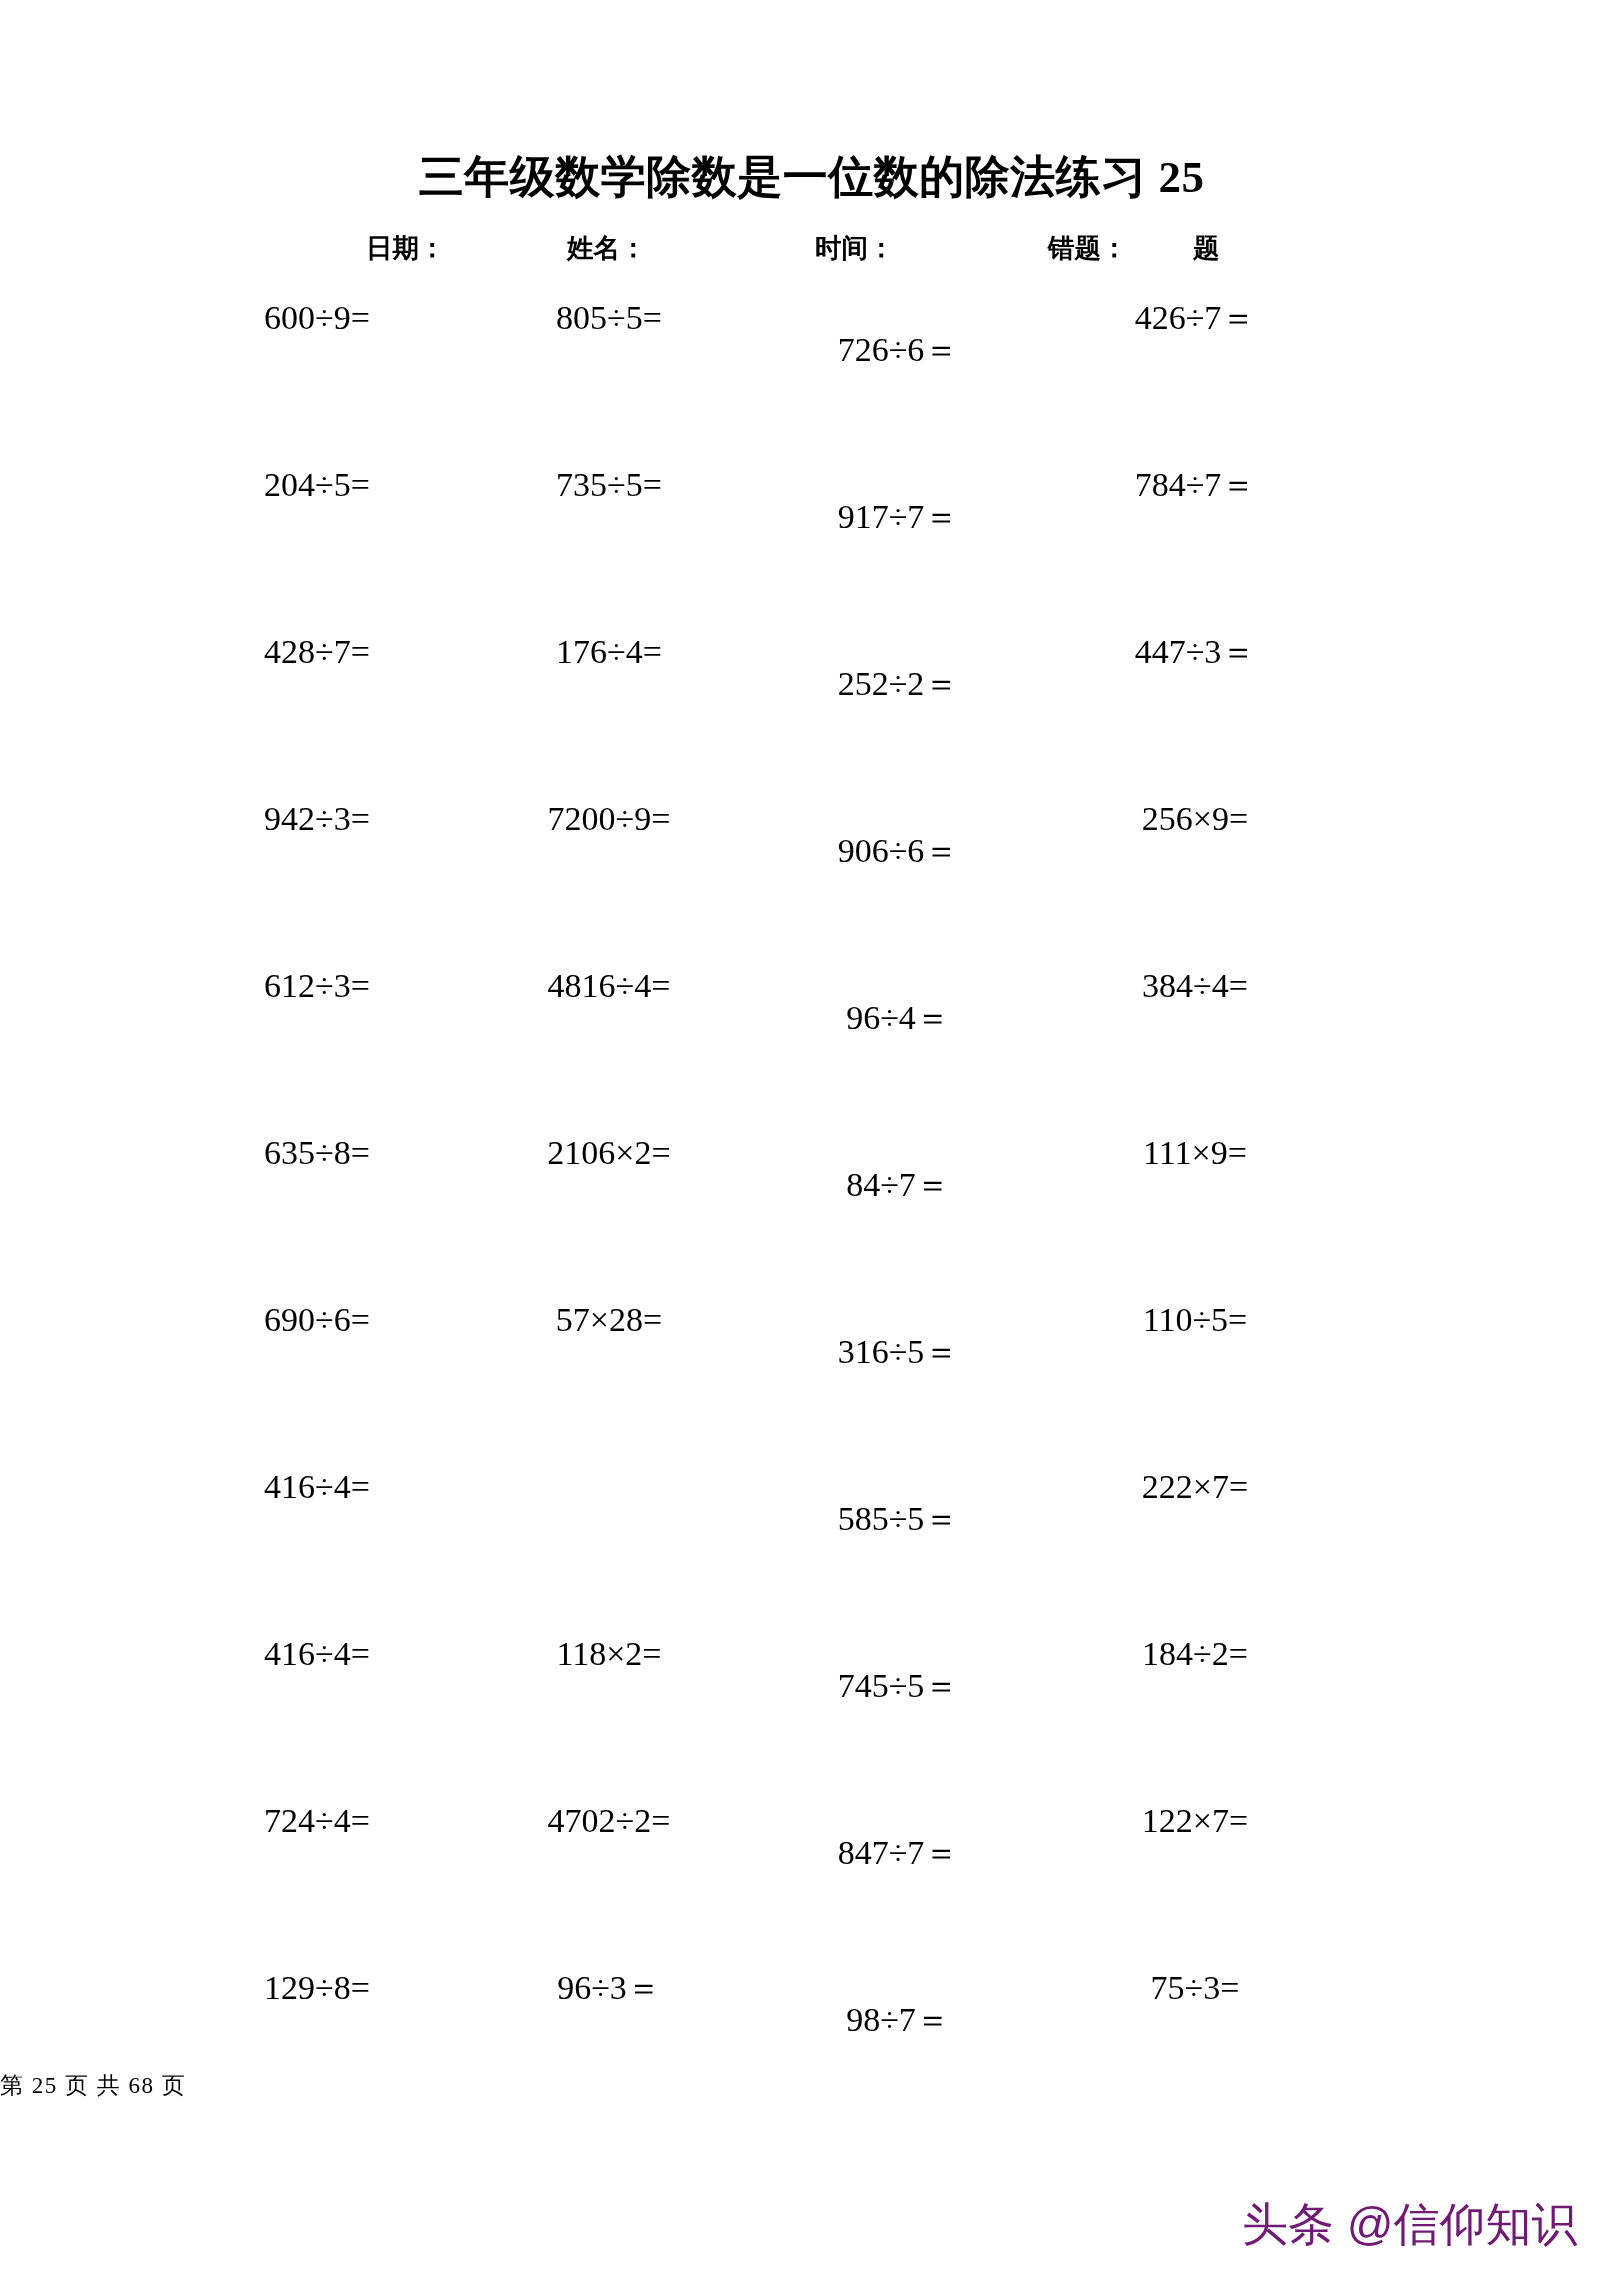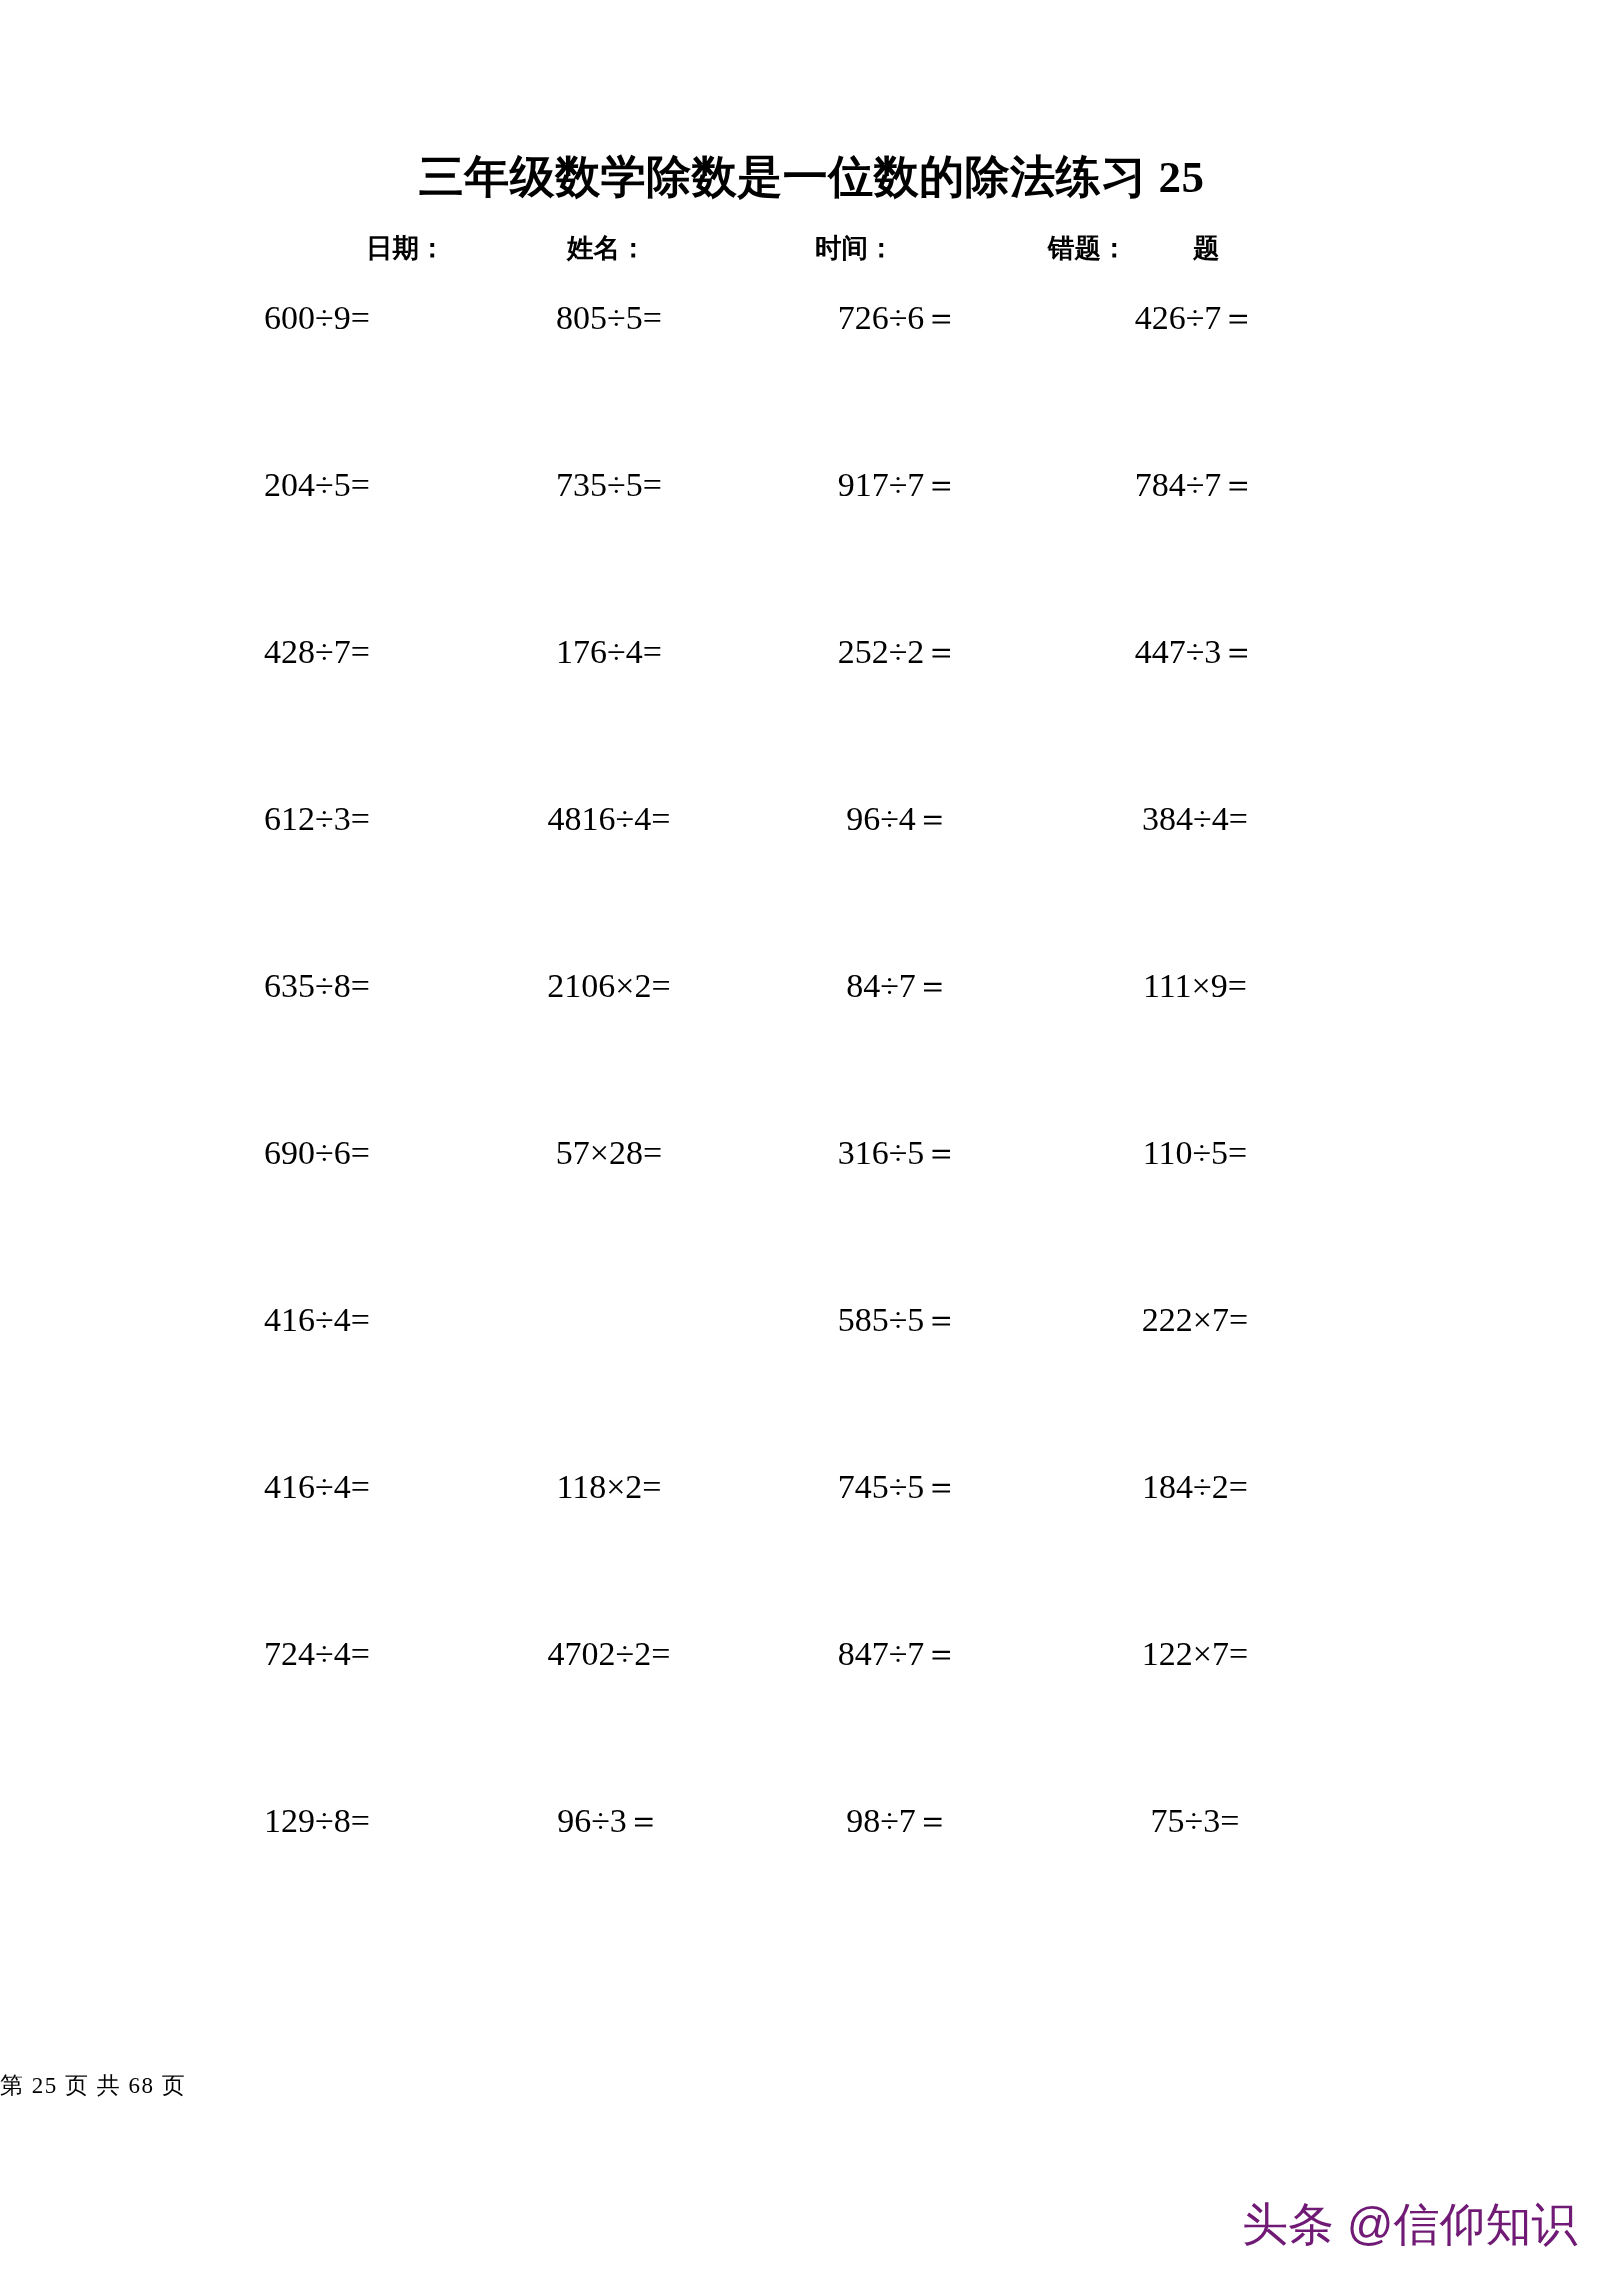--- a/index.html
+++ b/index.html
@@ -76,21 +76,21 @@
     position: absolute;
     top: 0;
     width: 344px;
     text-align: center;
     font-size: 34px;
     line-height: 47px;
     white-space: nowrap;
   }
   .col-1 { left: 145px; }
   .col-2 { left: 437px; }
-  .col-3 { left: 726px; }
+  .col-3 { left: 726px; margin-top: 32px; }
   .col-4 { left: 1023px; }
 
   
   .footer {
     position: absolute;
     left: 0;
     top: 2069px;
     width: 1623px;
     text-align: left;
     font-size: 23px;
@@ -143,20 +143,26 @@
       <div class="prob-cell col-4">784÷7＝</div>
     </div>
 
     <div class="prob-row">
       <div class="prob-cell col-1">428÷7=</div>
       <div class="prob-cell col-2">176÷4=</div>
       <div class="prob-cell col-3">252÷2＝</div>
       <div class="prob-cell col-4">447÷3＝</div>
     </div>
 
+    <div class="prob-row">
+      <div class="prob-cell col-1">942÷3=</div>
+      <div class="prob-cell col-2">7200÷9=</div>
+      <div class="prob-cell col-3">906÷6＝</div>
+      <div class="prob-cell col-4">256×9=</div>
+    </div>
 
     <div class="prob-row">
       <div class="prob-cell col-1">612÷3=</div>
       <div class="prob-cell col-2">4816÷4=</div>
       <div class="prob-cell col-3">96÷4＝</div>
       <div class="prob-cell col-4">384÷4=</div>
     </div>
 
     <div class="prob-row">
       <div class="prob-cell col-1">635÷8=</div>

